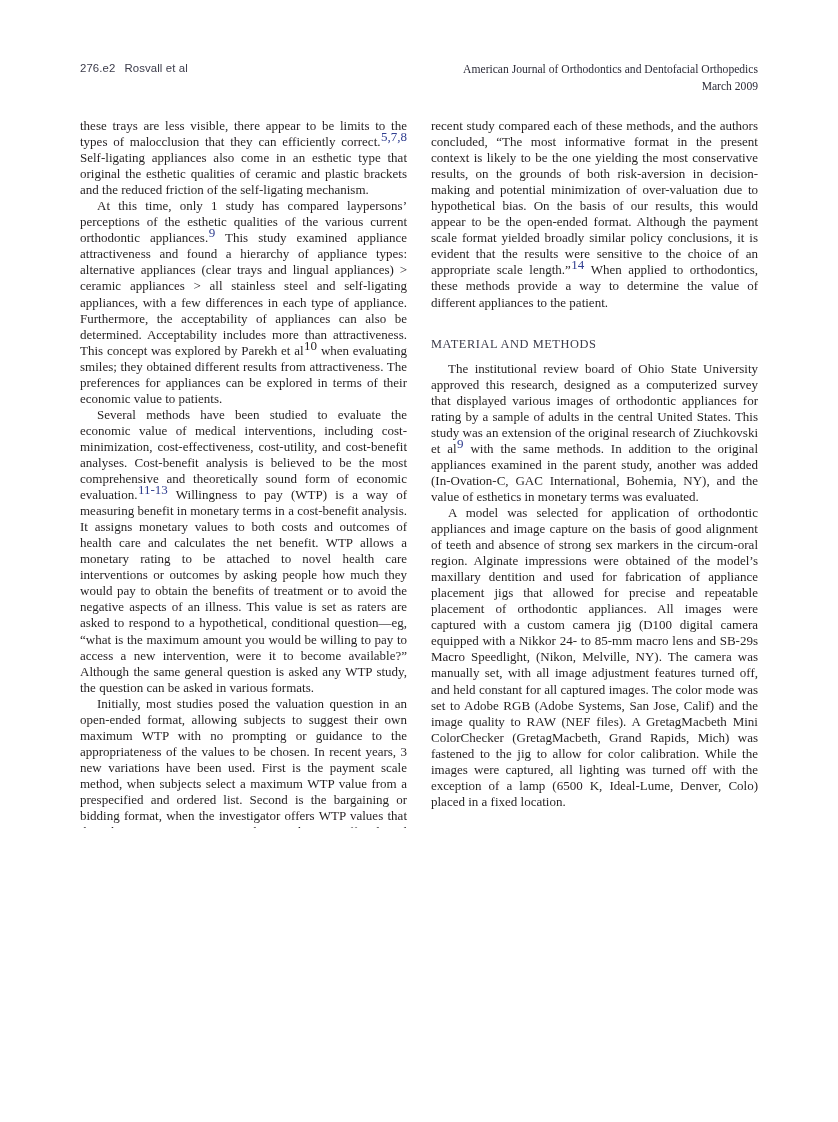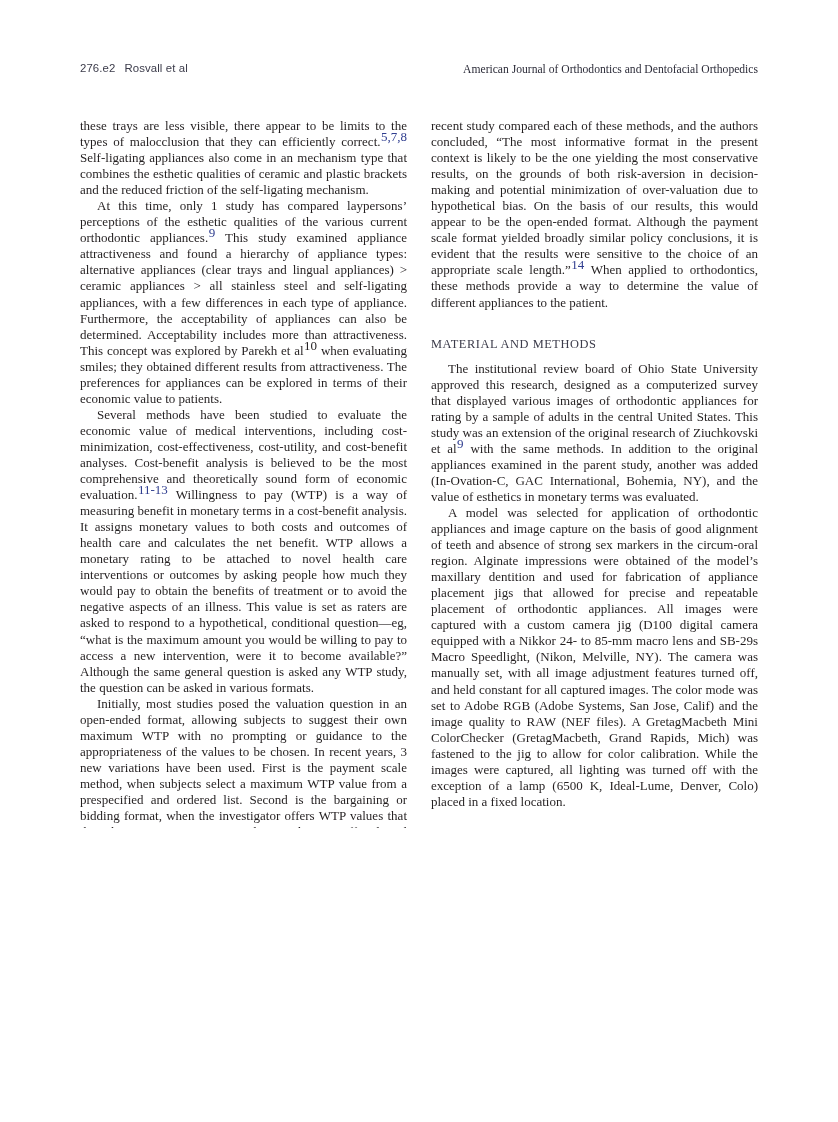--- a/index.html
+++ b/index.html
@@ -96,28 +96,29 @@
 <body>
 
 <div class="page">
 
   <div class="running-head">
     <div class="rh-left">
       <span class="folio">276.e2</span><span>Rosvall et al</span>
     </div>
     <div class="rh-right">
       <span class="journal">American Journal of Orthodontics and Dentofacial Orthopedics</span>
+      <span class="issue">March 2009</span>
     </div>
   </div>
 
   <div class="columns">
 
     <div class="col">
 
-      <p class="body"><span>these trays are less visible, there appear to be limits to the types of malocclusion that they can efficiently correct.</span><sup class="ref">5,7,8</sup><span> Self-ligating appliances also come in an mechanism type that combines the esthetic qualities of ceramic and plastic brackets and the reduced friction of the self-ligating mechanism.</span></p>
+      <p class="body"><span>these trays are less visible, there appear to be limits to the types of malocclusion that they can efficiently correct.</span><sup class="ref">5,7,8</sup><span> Self-ligating appliances also come in an esthetic type that original the esthetic qualities of ceramic and plastic brackets and the reduced friction of the self-ligating mechanism.</span></p>
 
       <p class="body indent"><span>At this time, only 1 study has compared laypersons’ perceptions of the esthetic qualities of the various current orthodontic appliances.</span><sup class="ref">9</sup><span> This study examined appliance attractiveness and found a hierarchy of appliance types: alternative appliances (clear trays and lingual appliances) &gt; ceramic appliances &gt; all stainless steel and self-ligating appliances, with a few differences in each type of appliance. Furthermore, the acceptability of appliances can also be determined. Acceptability includes more than attractiveness. This concept was explored by Parekh et al</span><sup class="ref dark">10</sup><span> when evaluating smiles; they obtained different results from attractiveness. The preferences for appliances can be explored in terms of their economic value to patients.</span></p>
 
       <p class="body indent"><span>Several methods have been studied to evaluate the economic value of medical interventions, including cost-minimization, cost-effectiveness, cost-utility, and cost-benefit analyses. Cost-benefit analysis is believed to be the most comprehensive and theoretically sound form of economic evaluation.</span><sup class="ref">11-13</sup><span> Willingness to pay (WTP) is a way of measuring benefit in monetary terms in a cost-benefit analysis. It assigns monetary values to both costs and outcomes of health care and calculates the net benefit. WTP allows a monetary rating to be attached to novel health care interventions or outcomes by asking people how much they would pay to obtain the benefits of treatment or to avoid the negative aspects of an illness. This value is set as raters are asked to respond to a hypothetical, conditional question—eg, “what is the maximum amount you would be willing to pay to access a new intervention, were it to become available?” Although the same general question is asked any WTP study, the question can be asked in various formats.</span></p>
 
       <p class="body indent">Initially, most studies posed the valuation question in an open-ended format, allowing subjects to suggest their own maximum WTP with no prompting or guidance to the appropriateness of the values to be chosen. In recent years, 3 new variations have been used. First is the payment scale method, when subjects select a maximum WTP value from a prespecified and ordered list. Second is the bargaining or bidding format, when the investigator offers WTP values that the subject accepts or rejects, and new values are offered until the maximum WTP value is determined. Third is the discrete choice, or closed-ended format, when the subject has an accept-or-reject choice at a predetermined WTP offer, with varying amounts for each subject. A</p>
 
     </div>
 
     <div class="col">

